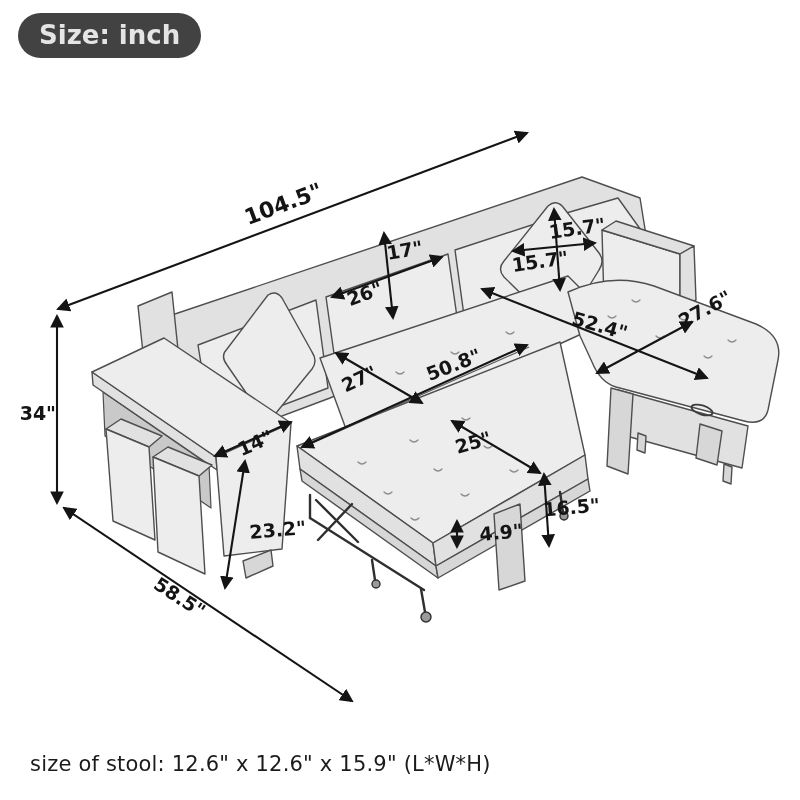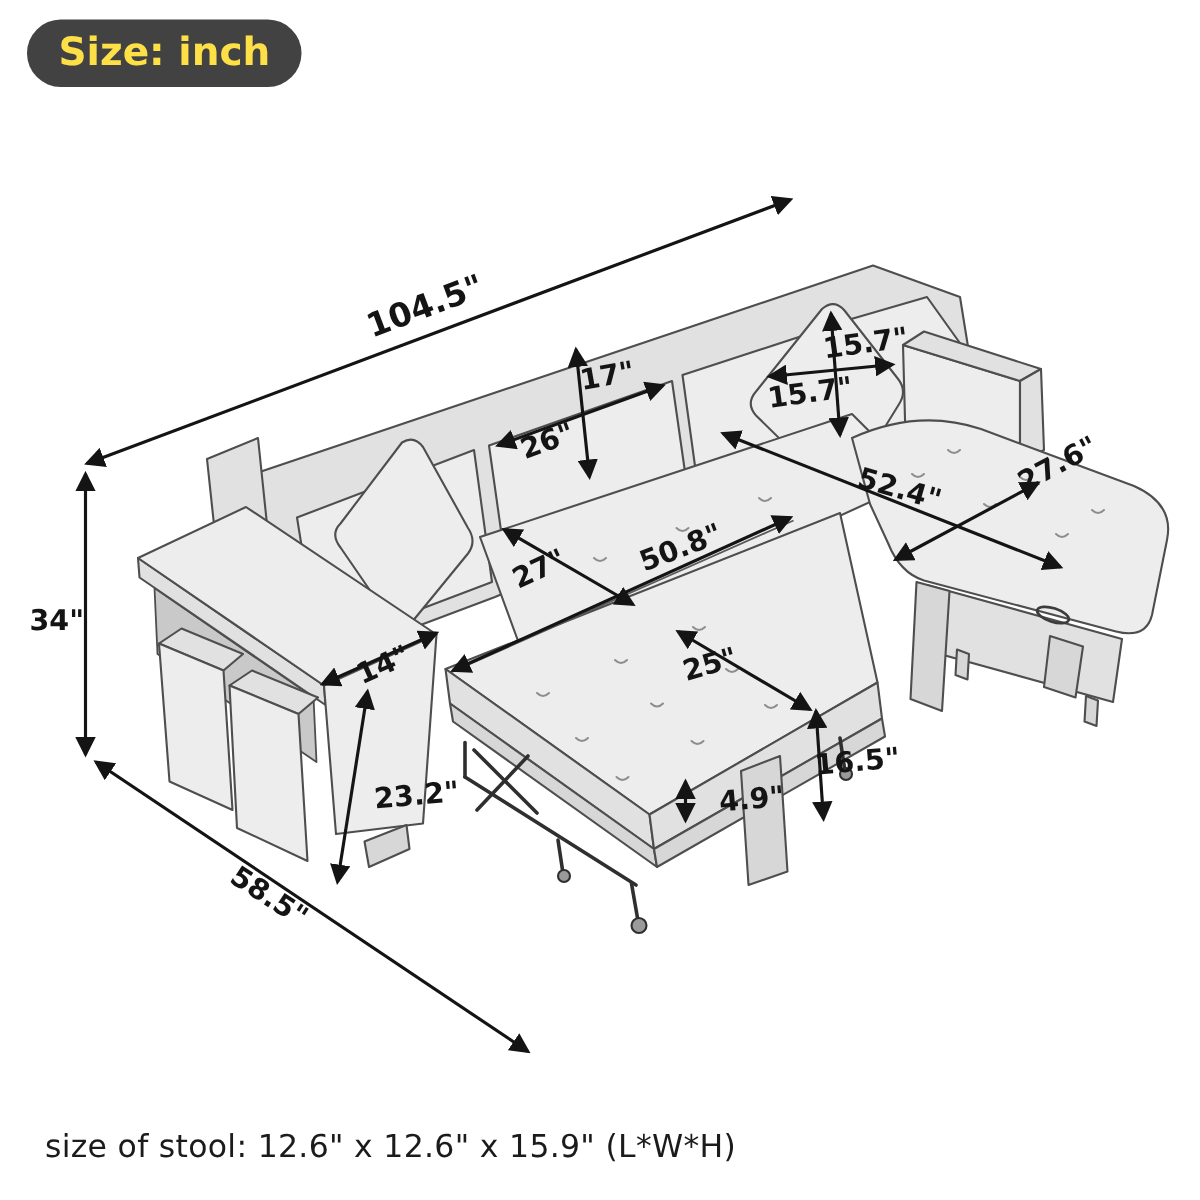--- a/index.html
+++ b/index.html
@@ -1,18 +1,18 @@
 <!DOCTYPE html>
 <html><head>
 <meta charset="utf-8">
 <style>
   html,body{margin:0;padding:0;background:#fff;}
   .stage{position:relative;width:800px;height:800px;background:#ffffff;overflow:hidden;
          font-family:"DejaVu Sans",sans-serif;}
-  .badge{position:absolute;left:18px;top:13px;background:#424242;color:#fde047;
+  .badge{position:absolute;left:18px;top:13px;background:#424242;color:#e5e5e5;
          border-radius:28px;padding:7px 21px;font-size:26px;font-weight:bold;line-height:1.2;}
   .footer-note{position:absolute;left:30px;top:752px;font-size:21px;color:#1b1b1b;letter-spacing:0.2px;}
   svg{position:absolute;left:0;top:0;}
   .fab{fill:#ededed;stroke:#4e4e4e;stroke-width:1.4;stroke-linejoin:round;}
   .fabd{fill:#e1e1e1;stroke:#4e4e4e;stroke-width:1.4;stroke-linejoin:round;}
   .fabdd{fill:#d7d7d7;stroke:#4e4e4e;stroke-width:1.4;stroke-linejoin:round;}
   .cav{fill:#c9c9c9;stroke:#4e4e4e;stroke-width:1.2;stroke-linejoin:round;}
   .ln{fill:none;stroke:#5a5a5a;stroke-width:1.2;}
   .tuft{fill:none;stroke:#8d8d8d;stroke-width:1.3;stroke-linecap:round;}
   .metal{fill:none;stroke:#2f2f2f;stroke-width:2.4;stroke-linecap:round;}

